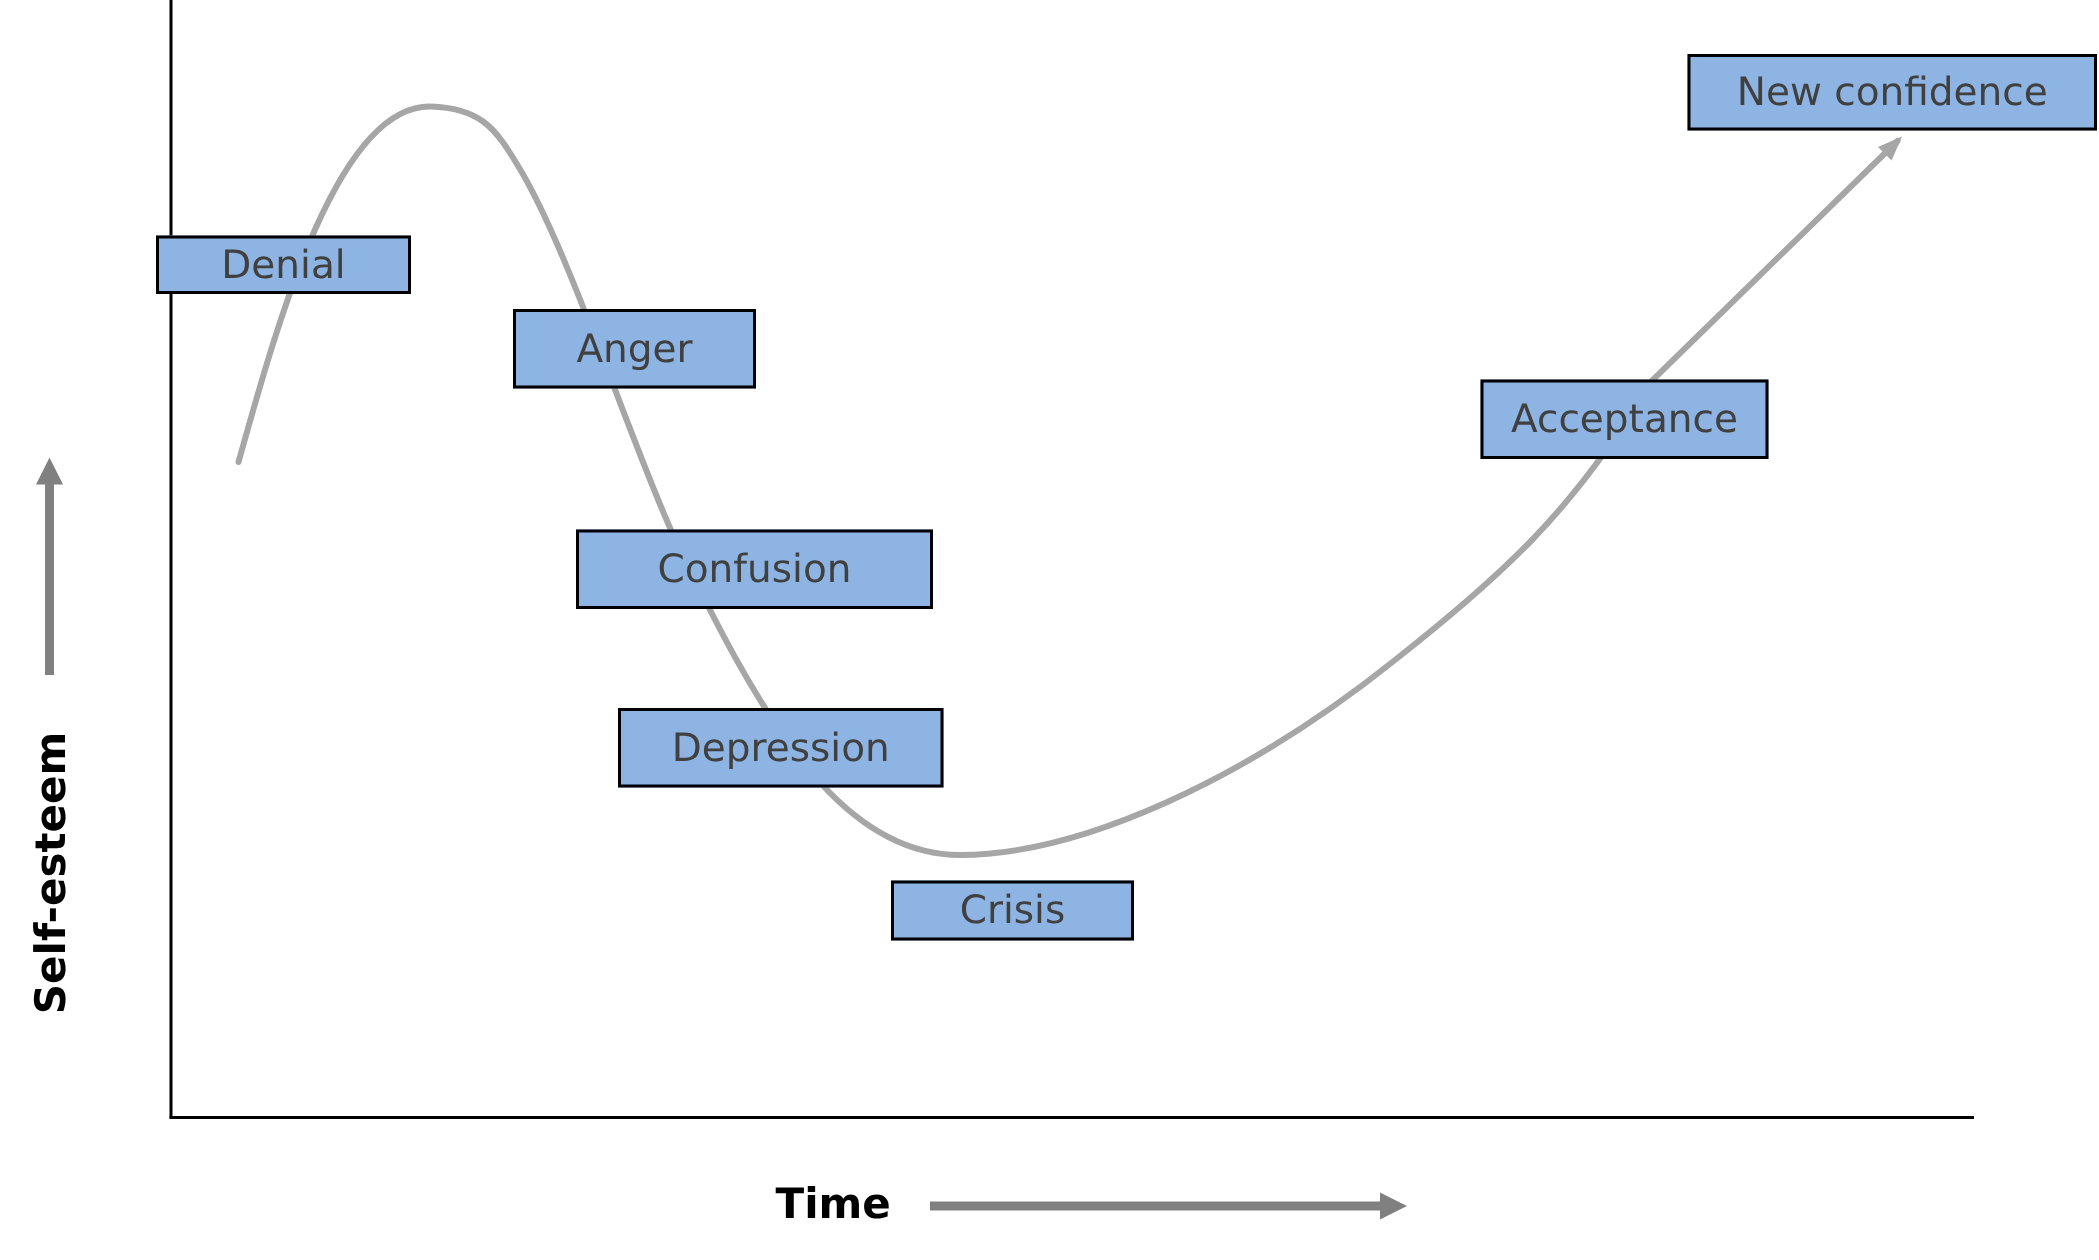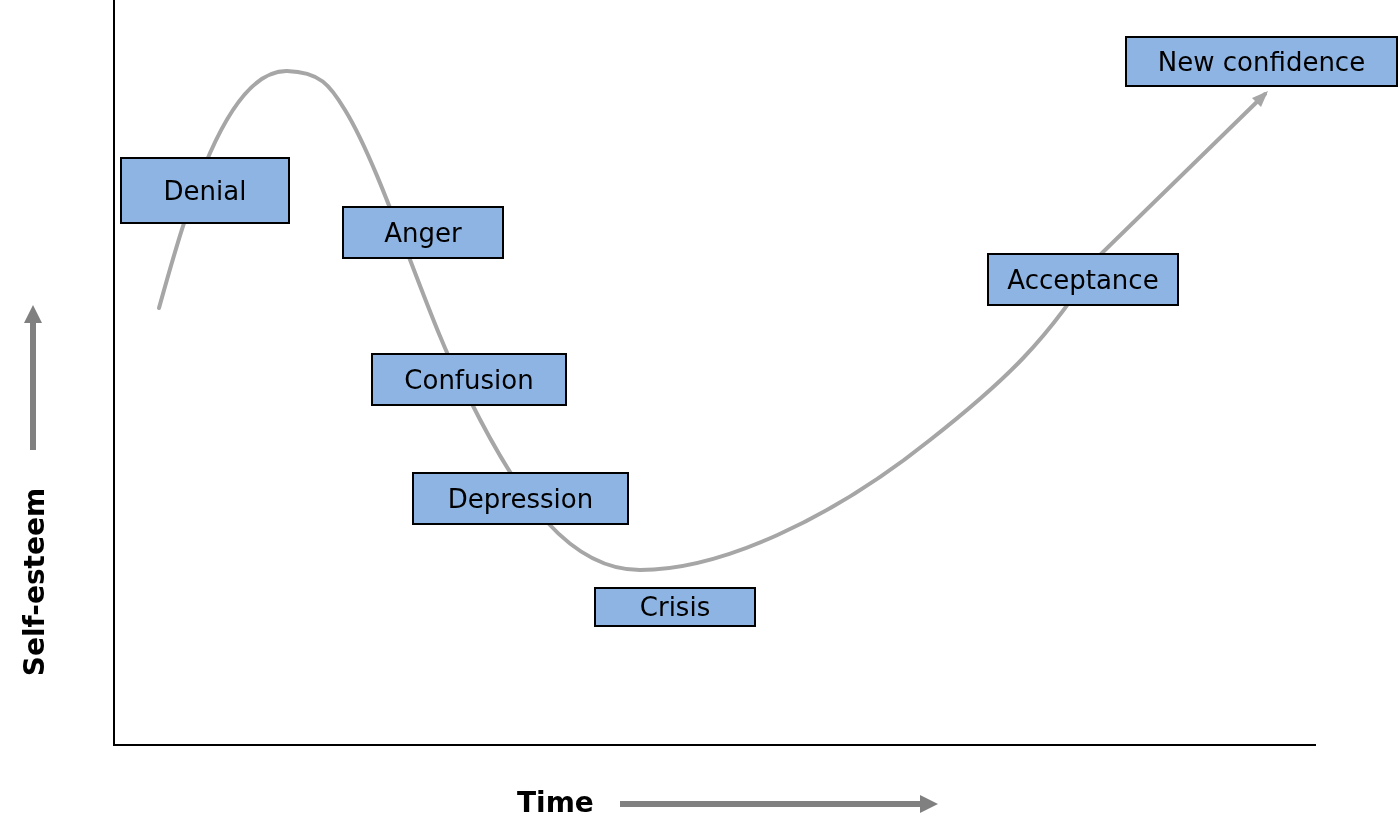--- a/index.html
+++ b/index.html
@@ -2,21 +2,21 @@
 <html><head>
   <meta charset="utf-8">
   <style>
     html, body { margin: 0; padding: 0; background: #ffffff; }
     body { width: 1399px; height: 840px; position: relative; overflow: hidden; font-family: "DejaVu Sans", sans-serif; }
     #diagram { position: absolute; left: 0; top: 0; width: 1399px; height: 840px; }
     .stage-box {
       position: absolute; box-sizing: border-box;
       background: #8eb4e3; border: 2px solid #000000;
       display: flex; align-items: center; justify-content: center;
-      font-family: "DejaVu Sans", sans-serif; font-size: 26px; color: #000000;
+      font-family: "DejaVu Sans", sans-serif; font-size: 26px; color: #404040;
       white-space: nowrap;
     }
     .axis-label {
       position: absolute; font-family: "DejaVu Sans", sans-serif;
       font-weight: bold; font-size: 28px; color: #000000;
     }
     #ylabel { left: 34px; top: 582px; transform: translate(-50%, -50%) rotate(-90deg); }
     #xlabel { left: 517px; top: 786px; }
   </style>
 </head>
@@ -35,22 +35,22 @@
   <path d="M159,308 C185,215 225,70 287,71 C320,72 330,85 345,110 C385,175 430,330 470,400 C520,500 570,570 640,570 C720,570 830,520 930,440 C1000,385 1050,340 1100,255 L1265,94" fill="none" stroke="#a6a6a6" stroke-width="4" stroke-linecap="round"></path>
   <path d="M1268,91 L1252,98 L1261,107 Z" fill="#a6a6a6"></path>
 
   <line x1="33" y1="450" x2="33" y2="322" stroke="#808080" stroke-width="6"></line>
   <path d="M24,323 L42,323 L33,305 Z" fill="#808080"></path>
 
   <line x1="620" y1="804" x2="922" y2="804" stroke="#808080" stroke-width="6"></line>
   <path d="M920,795 L938,804 L920,813 Z" fill="#808080"></path>
 </svg>
 
-<div class="stage-box" style="left:120px; top:157px; width:170px; height:67px;text-align:center;">Denial</div>
+<div class="stage-box" style="left:104px; top:157px; width:170px; height:39px;text-align:center;">Denial</div>
 <div class="stage-box" style="left:342px; top:206px; width:162px; height:53px;text-align:right;">Anger</div>
-<div class="stage-box" style="left:371px; top:353px; width:196px; height:53px;">Confusion</div>
+<div class="stage-box" style="left:384px; top:353px; width:238px; height:53px;">Confusion</div>
 <div class="stage-box" style="left:412px; top:472px; width:217px; height:53px;">Depression</div>
 <div class="stage-box" style="left:594px; top:587px; width:162px; height:40px;">Crisis</div>
 <div class="stage-box" style="left:987px; top:253px; width:192px; height:53px;">Acceptance</div>
 <div class="stage-box" style="left:1125px; top:36px; width:273px; height:51px;">New confidence</div>
 
 <div id="ylabel" class="axis-label">Self-esteem</div>
 <div id="xlabel" class="axis-label">Time</div>
 
 </body></html>

